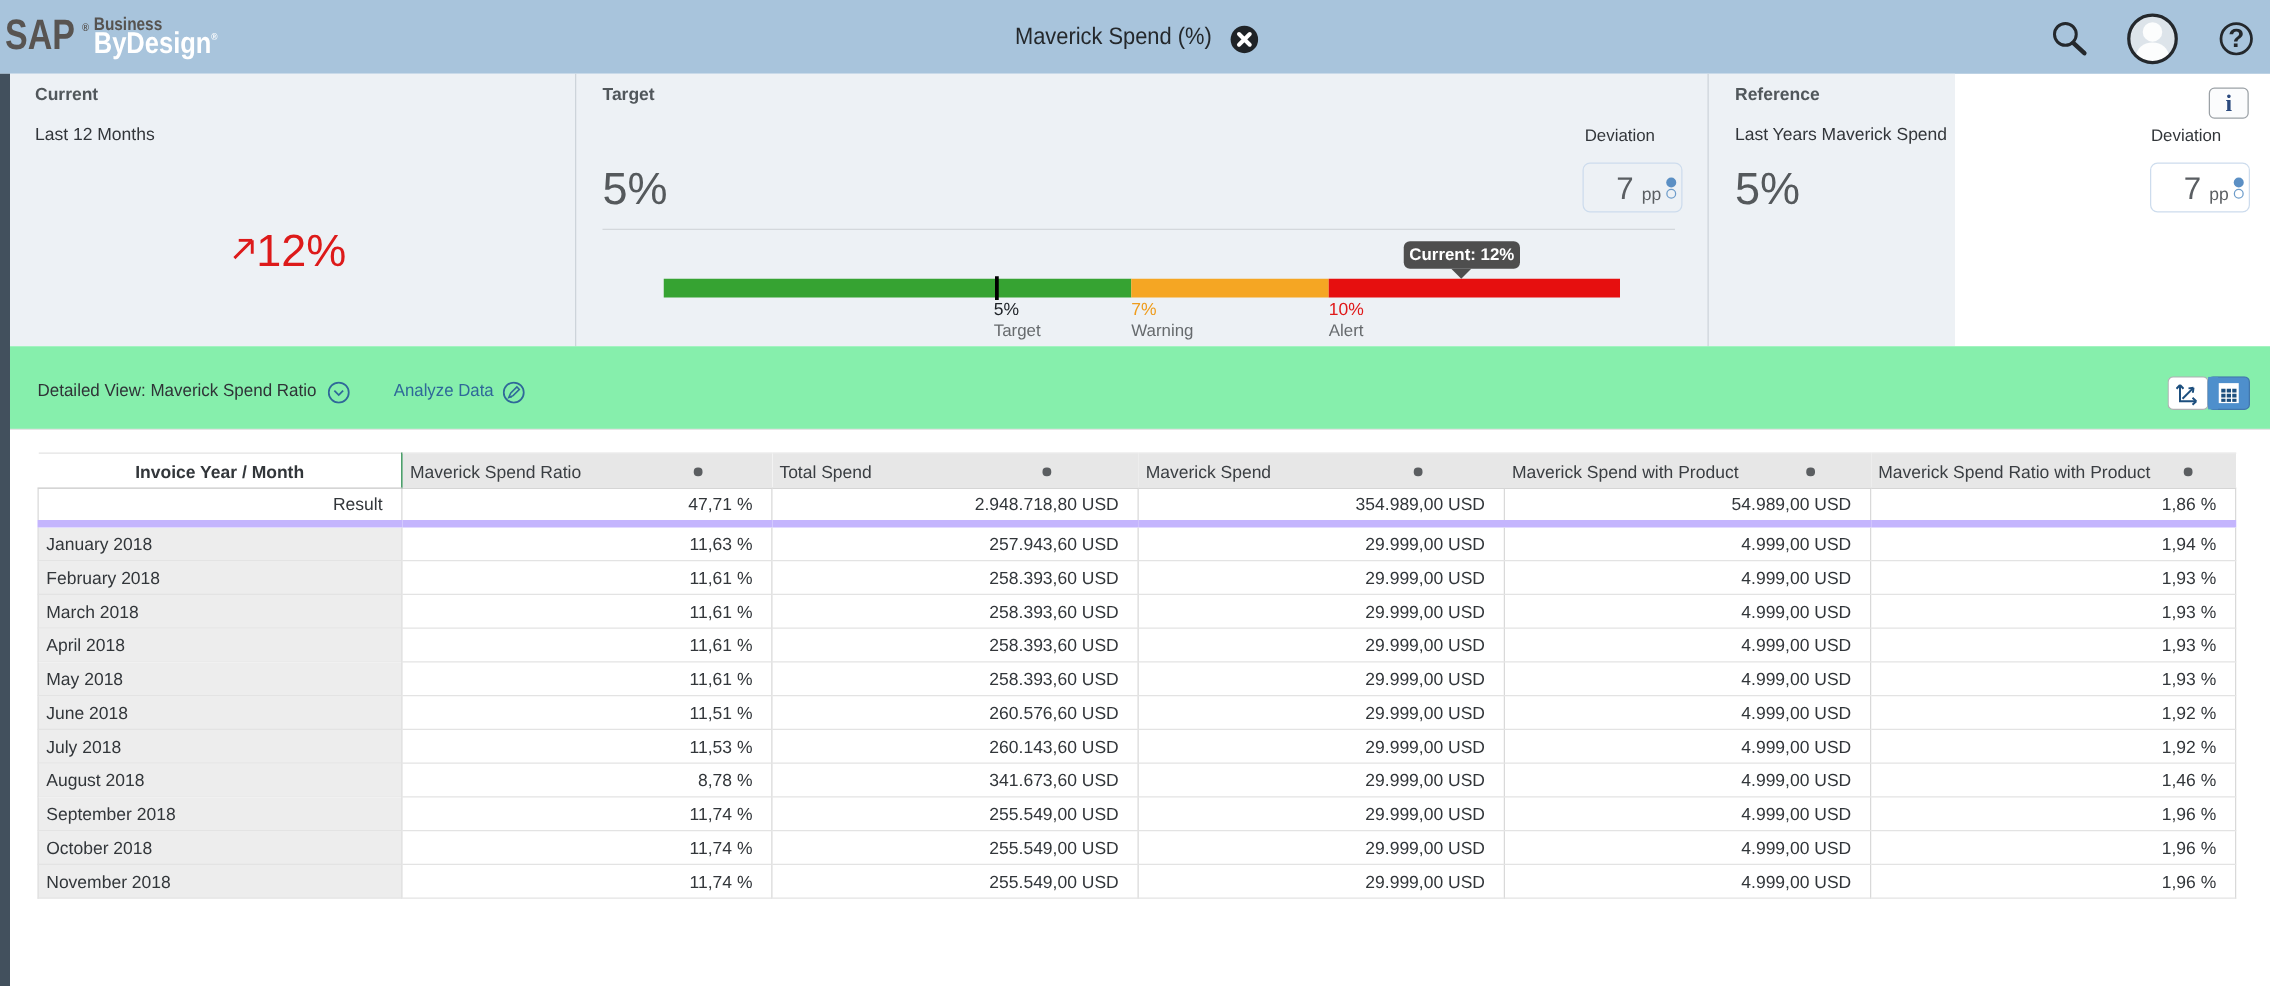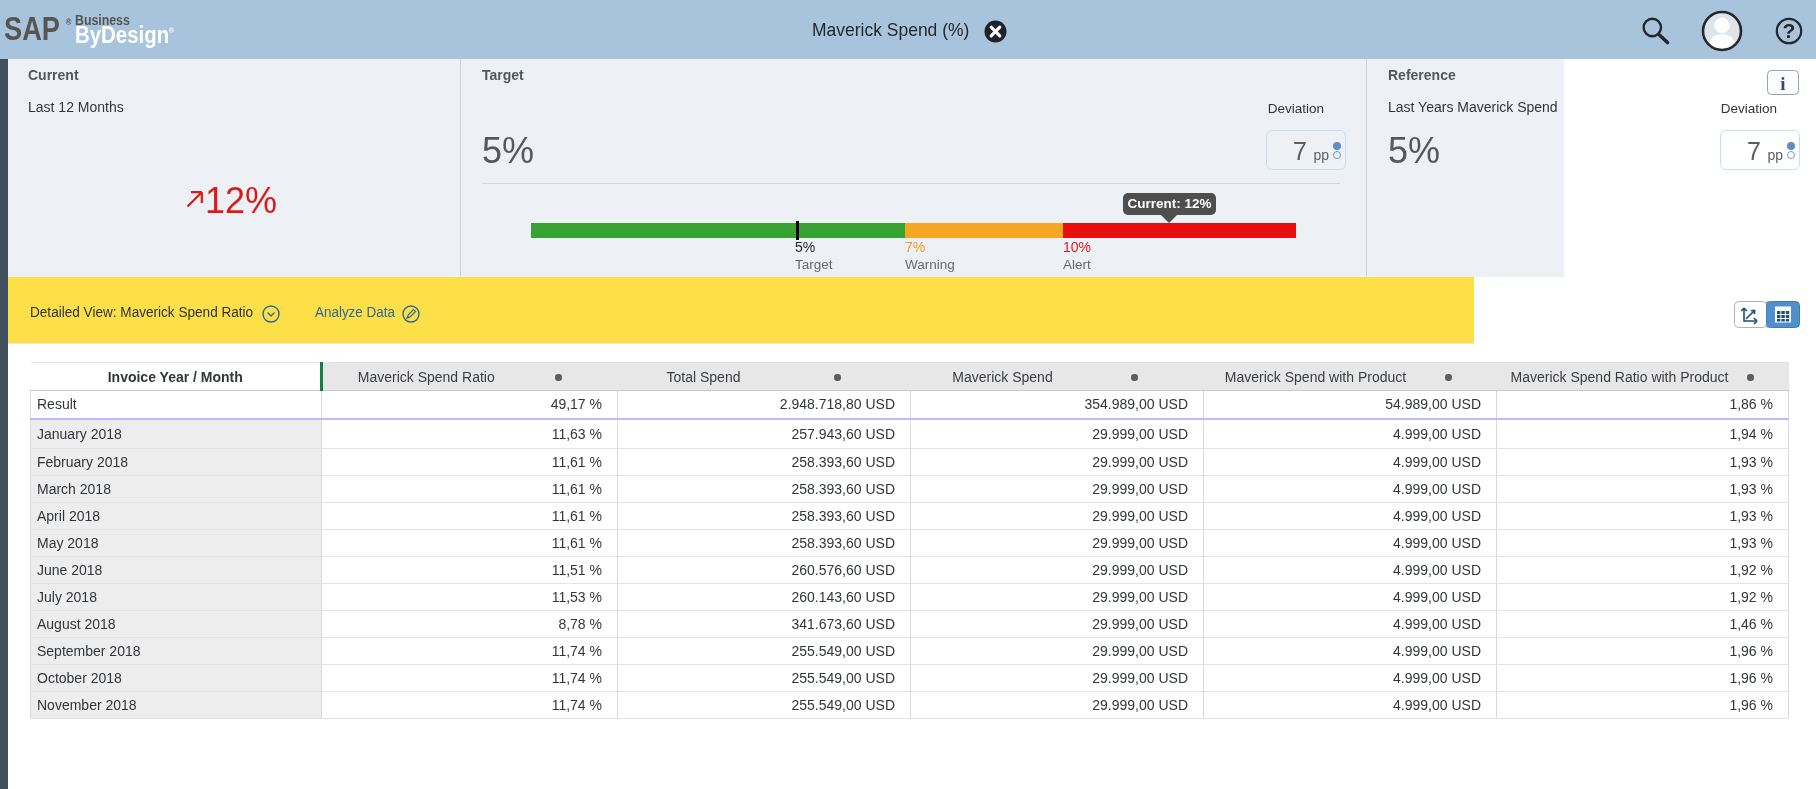--- a/index.html
+++ b/index.html
@@ -46,36 +46,36 @@
 .blbl2 { position:absolute; top:198px; font-size:13.5px; color:#666a6d; }
 #tooltip { position:absolute; left:1115px; top:134px; width:93px; height:22px; background:#4e4e4e; border-radius:5px;
   color:#fff; font-size:13.5px; font-weight:bold; text-align:center; line-height:21px; }
 #tooltip:after { content:""; position:absolute; left:38px; top:22px; border:8px solid transparent; border-top-color:#4e4e4e; border-bottom-width:0; }
 
 #ibtn { position:absolute; left:1759px; top:11px; width:32px; height:25px; background:#fbfcfd; border:1px solid #9ba1a6;
   border-radius:4.5px; text-align:center; font-family:"Liberation Serif", serif; font-weight:bold;
   font-size:19px; color:#2b4a7e; line-height:26px; }
 
 
-#toolbar { position:absolute; left:8px; top:277px; width:1466px; height:67px; background:#fde047; border-bottom:1px solid #e4e4e4; }
+#toolbar { position:absolute; left:8px; top:277px; width:1808px; height:67px; background:#86efac; border-bottom:1px solid #e4e4e4; }
 #dview { position:absolute; left:22px; top:27px; font-size:14px; color:#2f3337; transform:scaleX(0.97); transform-origin:left top; }
 #adata { position:absolute; left:307px; top:27px; font-size:14px; color:#2f6899; transform:scaleX(0.96); transform-origin:left top; }
 #toggles { position:absolute; left:1726px; top:24px; }
 
 
 #tbl { position:absolute; left:30px; top:362px; width:1758px; border-collapse:collapse; table-layout:fixed;
   font-size:14px; color:#32363a; }
 #tbl td { border:1px solid #d9d9d9; border-top-color:#e3e3e3; border-bottom-color:#e3e3e3; height:27px; padding:0 15px 0 6px; overflow:hidden; white-space:nowrap; }
 #tbl tr.hdr td { height:28px; border-bottom:1px solid #c8c8c8; border-left:none; border-right:none; }
-#tbl tr.hdr td.first { background:#fff; font-weight:bold; text-align:center; padding:0; border-right:3px solid #15803d; }
-#tbl tr.hdr td.m { background:#e7e7e7; text-align:center; position:relative; color:#3a3e42; }
+#tbl tr.hdr td.first { background:#fff; font-weight:bold; text-align:center; padding:0; border-right:1px solid #15803d; }
+#tbl tr.hdr td.m { background:#e7e7e7; text-align:left; position:relative; color:#3a3e42; }
 #tbl tr.hdr td.m .hdot { position:absolute; top:11px; width:6.5px; height:6.5px; border-radius:50%; background:#5b5e61; }
 #tbl td.lab { background:#ededed;margin-left:48px; }
 #tbl td.num { text-align:right; }
-#tbl tr.result td { background:#fff; border-bottom:2px solid #c4b5fd; height:28px; }
+#tbl tr.result td { background:#fff; border-bottom:6px solid #c4b5fd; height:28px;text-align:right; }
 #tbl tr.jan td { height:30px; }
 </style>
 </head>
 <body>
 <div id="page">
 
   <div id="topbar">
     <div id="sap">SAP</div>
     <div id="logoR">
       <div class="l1"><span style="position:absolute; left:-11px; top:4.5px; font-size:9px;">®</span>Business</div>
@@ -209,21 +209,21 @@
         <tr class="hdr">
       <td class="first">Invoice Year / Month</td>
       <td class="m" style="padding-right:94px;">Maverick Spend Ratio<span class="hdot" style="right:56px;"></span></td>
       <td class="m" style="padding-right:127px;">Total Spend<span class="hdot" style="right:70px;"></span></td>
       <td class="m" style="padding-right:115px;">Maverick Spend<span class="hdot" style="right:66px;"></span></td>
       <td class="m" style="padding-right:75px;">Maverick Spend with Product<span class="hdot" style="right:45px;"></span></td>
       <td class="m" style="padding-right:52px;">Maverick Spend Ratio with Product<span class="hdot" style="right:35px;"></span></td>
     </tr>
     <tr class="result">
       <td>Result</td>
-          <td class="num">49,17 %</td>
+          <td class="num">47,71 %</td>
           <td class="num">2.948.718,80 USD</td>
       <td class="num">354.989,00 USD</td>
           <td class="num">54.989,00 USD</td>
           <td class="num">1,86 %</td>
     </tr>
     <tr class="jan">
           <td class="lab">January 2018</td>
           <td class="num">11,63 %</td>
           <td class="num">257.943,60 USD</td>
           <td class="num">29.999,00 USD</td>

